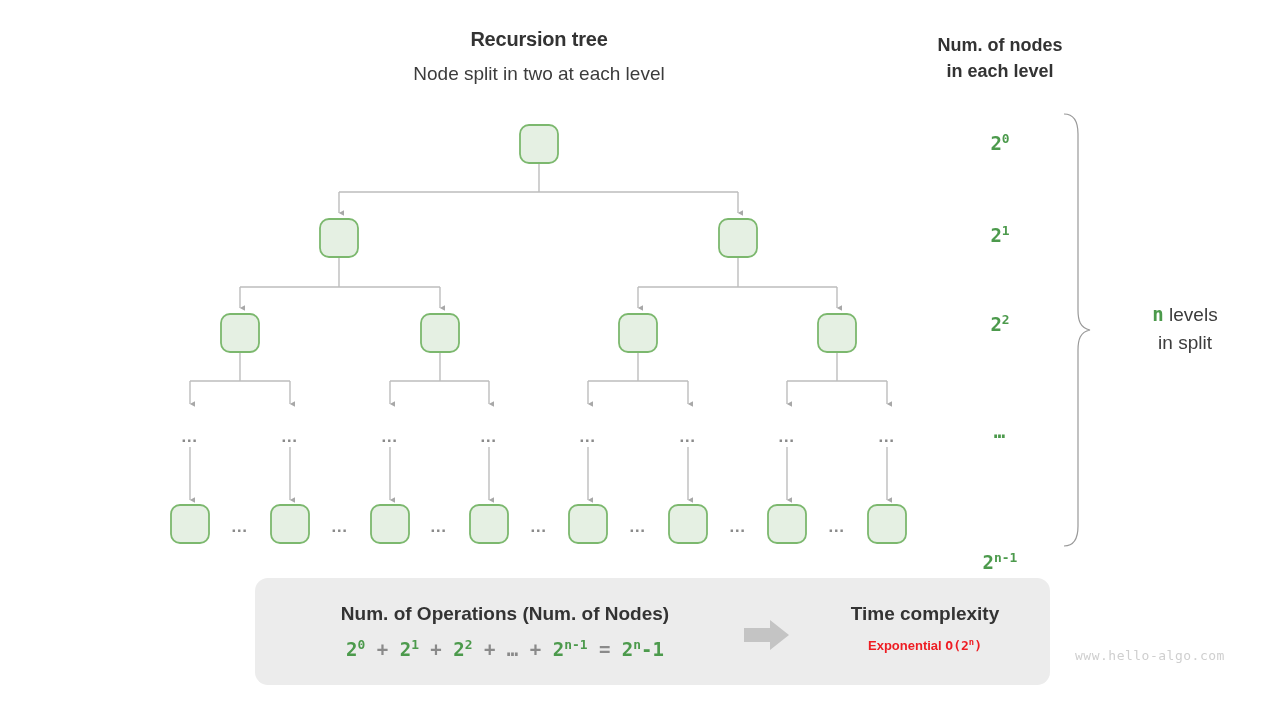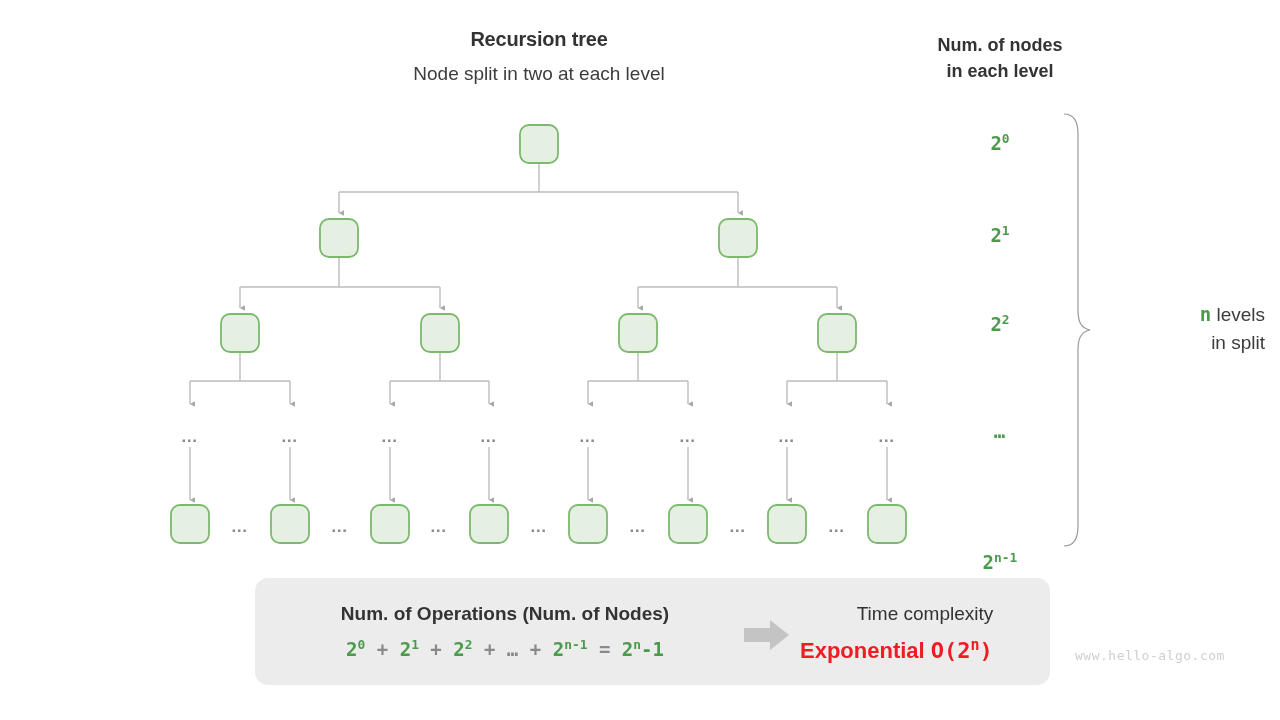--- a/index.html
+++ b/index.html
@@ -83,21 +83,21 @@
   #brace-svg {
     position: absolute;
     left: 1060px;
     top: 110px;
   }
   #levels-note {
     position: absolute;
     left: 1105px;
     top: 300px;
     width: 160px;
-    text-align: right;
+    text-align: center;
     font-size: 19px;
     color: #3c3c3c;
     line-height: 28px;
   }
   #levels-note .var {
     color: #4c9a4c;
     font-family: "DejaVu Sans Mono", monospace;
     font-weight: bold;
   }
 
@@ -147,30 +147,30 @@
     left: 742px;
     top: 618px;
   }
   #tc-heading {
     position: absolute;
     left: 800px;
     top: 603px;
     width: 250px;
     text-align: center;
     font-size: 19px;
-    font-weight: normal;
+    font-weight: bold;
     color: #333333;
   }
   #tc-value {
     position: absolute;
     left: 800px;
     top: 638px;
     width: 250px;
-    text-align: left;
-    font-size: 22px;
+    text-align: center;
+    font-size: 13px;
     font-weight: bold;
     color: #ee1d23;
     white-space: nowrap;
   }
   #tc-value .mono {
     font-family: "DejaVu Sans Mono", monospace;
     font-weight: bold;
   }
   #tc-value sup {
     font-size: 0.68em;

